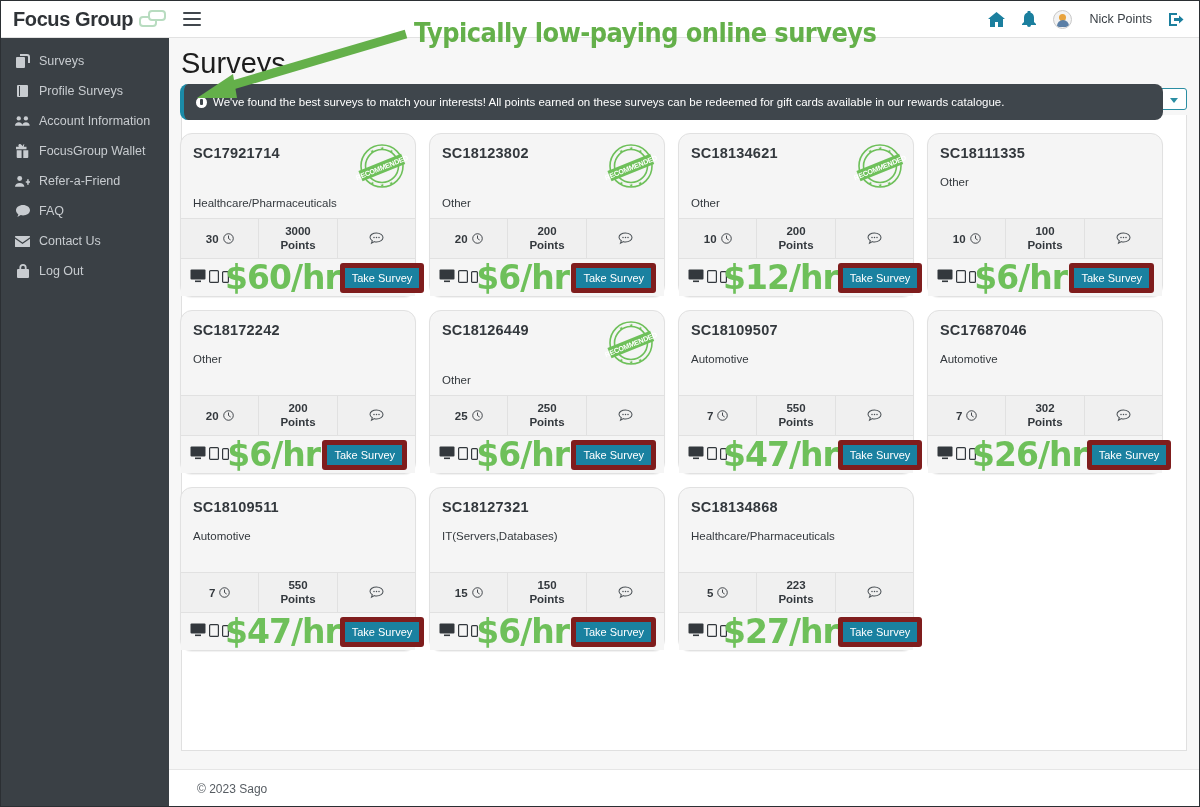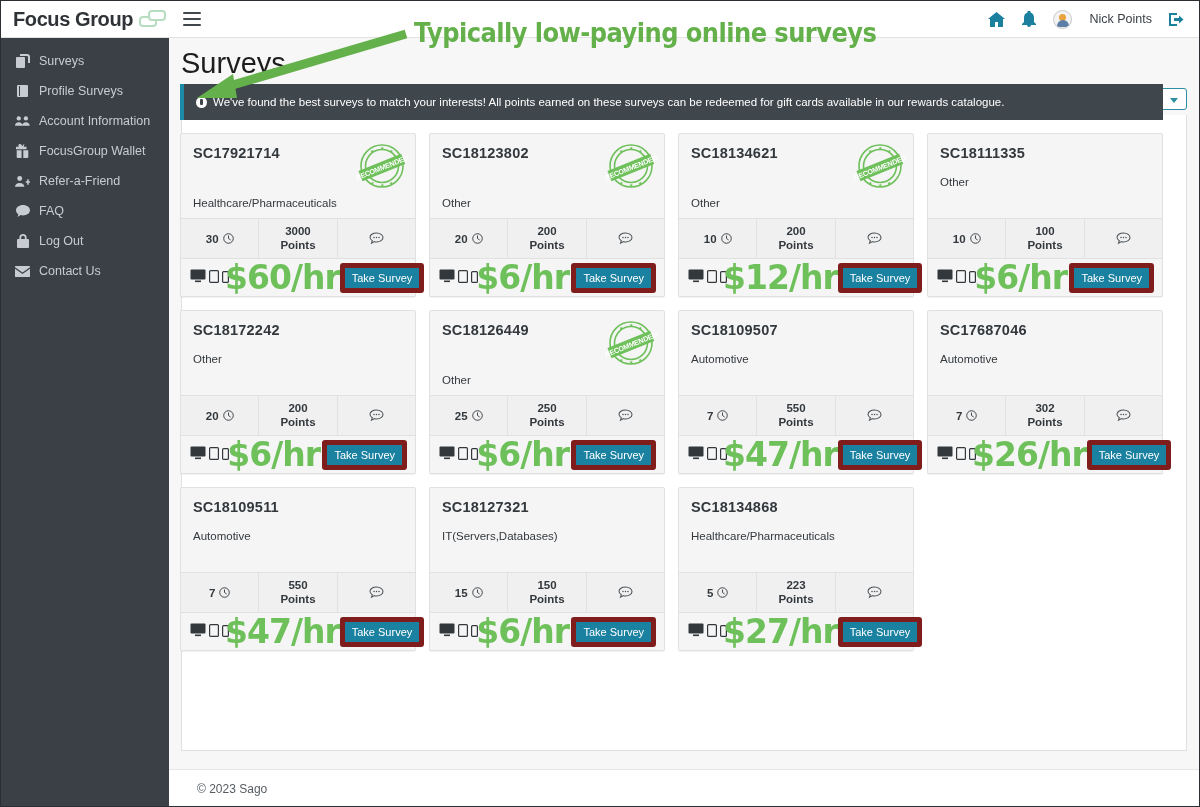--- a/index.html
+++ b/index.html
@@ -142,21 +142,21 @@
     background: #ffffff;
     border: 1px solid #e0e0e0;
     border-top: none;
   }
 
   .alert {
     position: absolute; left: 11px; top: 46px;
     width: 983px; height: 36px;
     background: #3f464c;
     border-left: 4px solid #1b8ba8;
-    border-radius: 0;
+    border-radius: 8px;
     display: flex; align-items: center;
     padding-left: 12px;
     color: #ffffff; font-size: 11.5px;
   }
   .alert .dot {
     width: 11px; height: 11px; border-radius: 50%;
     background: #ffffff; margin-right: 6px; flex: 0 0 11px;
     position: relative;
   }
   .alert .dot::after {
@@ -168,21 +168,21 @@
   .grid {
     position: absolute; left: 11px; top: 95px;
     width: 986px;
     display: flex; flex-wrap: wrap;
     gap: 13px 13px;
   }
   .card {
     width: 236px; height: 164px;
     background: #f5f5f5;
     border: 1px solid #e1e1e1;
-    border-radius: 2px;
+    border-radius: 12px;
     display: flex; flex-direction: column;
     position: relative;
     box-shadow: 0 1px 1px rgba(0,0,0,0.06);
   }
   .card-top { flex: 1 1 auto; padding: 11px 12px 0 12px; position: relative; }
   .card-id { font-size: 14.5px; font-weight: bold; color: #33383d; letter-spacing: 0.2px; }
   .card-cat { font-size: 11.5px; color: #33383d; margin-top: 36px; }
   .card-cat.nobadge { margin-top: 15px; }
 
   .badge {
@@ -349,34 +349,34 @@
       <span class="side-ico">
         <svg width="14" height="13" viewBox="0 0 14 13">
             <path fill="currentColor" d="M7 0c3.9 0 7 2.3 7 5.2S10.9 10.4 7 10.4c-.8 0-1.5-.1-2.2-.3L1.4 12l1-2.6C.9 8.4 0 6.9 0 5.2 0 2.3 3.1 0 7 0z"></path>
           </svg>
       </span>
       <span>FAQ</span>
     </div>
 
     <div class="side-item">
       <span class="side-ico">
+        <svg width="15" height="11" viewBox="0 0 15 11">
+            <path fill="currentColor" d="M0 1.2 7.5 6.5 15 1.2V.6A.6.6 0 0 0 14.4 0H.6A.6.6 0 0 0 0 .6zM0 2.7v7.7c0 .3.3.6.6.6h13.8c.3 0 .6-.3.6-.6V2.7L7.5 8z"></path>
+          </svg>
+      </span>
+      <span>Contact Us</span>
+    </div>
+
+    <div class="side-item">
+      <span class="side-ico">
         <svg width="12" height="14" viewBox="0 0 12 14">
             <path fill="currentColor" d="M6 0a3.6 3.6 0 0 1 3.6 3.6V5H11a1 1 0 0 1 1 1v7a1 1 0 0 1-1 1H1a1 1 0 0 1-1-1V6a1 1 0 0 1 1-1h1.4V3.6A3.6 3.6 0 0 1 6 0zm0 1.8a1.8 1.8 0 0 0-1.8 1.8V5h3.6V3.6A1.8 1.8 0 0 0 6 1.8z"></path>
           </svg>
       </span>
       <span>Log Out</span>
-    </div>
-
-    <div class="side-item">
-      <span class="side-ico">
-        <svg width="15" height="11" viewBox="0 0 15 11">
-            <path fill="currentColor" d="M0 1.2 7.5 6.5 15 1.2V.6A.6.6 0 0 0 14.4 0H.6A.6.6 0 0 0 0 .6zM0 2.7v7.7c0 .3.3.6.6.6h13.8c.3 0 .6-.3.6-.6V2.7L7.5 8z"></path>
-          </svg>
-      </span>
-      <span>Contact Us</span>
     </div>
   </div>
 
   <div class="content">
 
     <div class="page-title">Surveys</div>
 
     <div class="tabrow">
       <div class="tab active">
         <span>Online Surveys</span>

